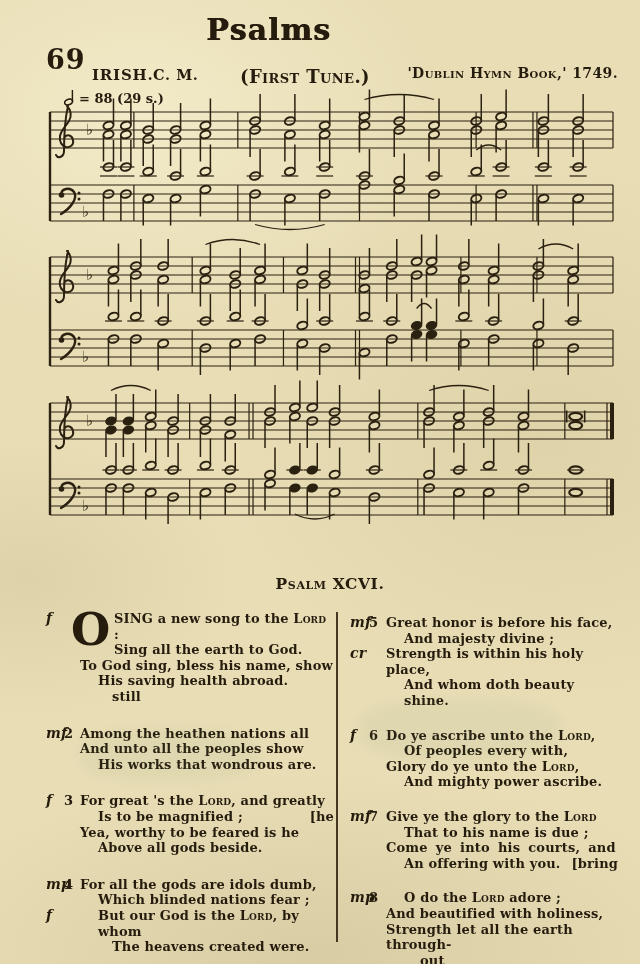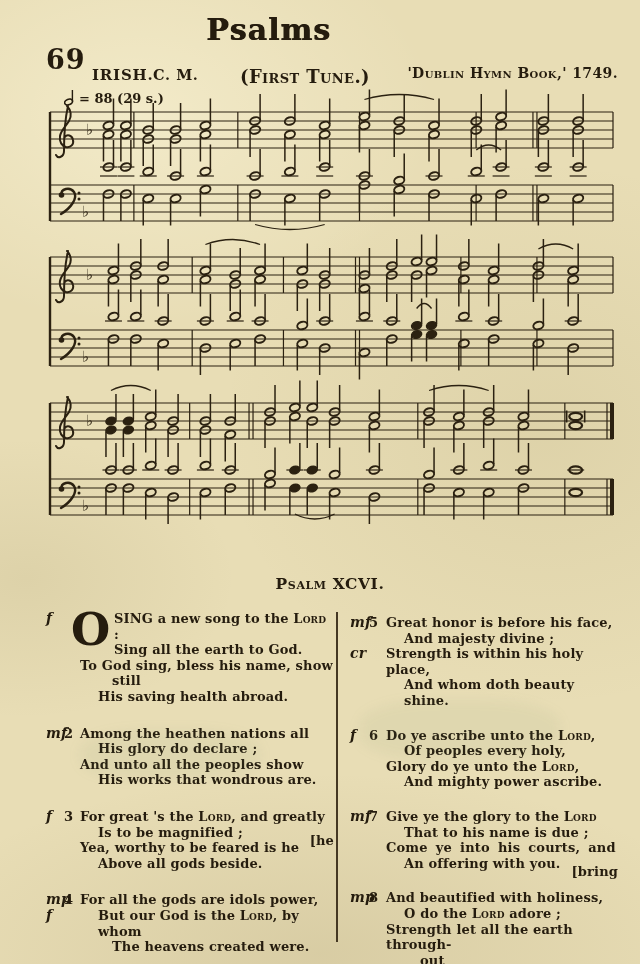--- a/index.html
+++ b/index.html
@@ -41,21 +41,21 @@
   .verse{position:relative;margin-bottom:21px;}
   .col-right .verse{margin-bottom:19px;}
   .vline{position:relative;}
   .dyn{position:absolute;font-style:italic;font-weight:bold;font-size:14px;}
   .col .verse > .dyn{left:6px;top:0;}
   .num{position:absolute;left:24px;top:0;}
   .col-right .verse > .dyn{left:8px;}
   .col-right .num{left:27px;}
   .line-dyn{position:absolute;font-style:italic;font-weight:bold;font-size:14px;left:6px;}
   .col-right .line-dyn{left:8px;}
-  .rightcatch{float:right;margin-top:8px;}
+  .rightcatch{float:right;}
   .dropcap{position:absolute;left:31px;top:1px;font-size:45px;line-height:36px;font-weight:bold;}
   
   .smudge{position:absolute;background:rgba(110,140,105,.07);filter:blur(6px);border-radius:40%;}
 </style>
 </head>
 <body>
 
 <div class="abs page-title">Psalms</div>
 <div class="abs hymn-number">69</div>
 <div class="abs tune-name">IRISH.</div>
@@ -609,76 +609,76 @@
 <div class="abs psalm-heading smallcaps">Psalm XCVI.</div>
 
 <div class="abs divider"></div>
 <div class="col col-left">
     <div class="verse">
       <span class="dyn">f</span>
       <span class="dropcap">O</span>
       <div class="vline" style="padding-left: 74px;">SING a new song to the <span class="sc">Lord</span> :</div>
       <div class="vline" style="padding-left: 74px;">Sing all the earth to God.</div>
       <div class="vline" style="padding-left: 40px;">To God sing, bless his name, show</div>
+      <div class="vline" style="padding-left: 58px;">His saving health abroad.</div>
       <div class="vline" style="padding-left: 72px;">still</div>
-      <div class="vline" style="padding-left: 58px;">His saving health abroad.</div>
     </div>
     <div class="verse">
       <span class="dyn">mf</span>
       <span class="num">2</span>
       <div class="vline" style="padding-left: 40px;">Among the heathen nations all</div>
-      <div class="vline" style="padding-left: 58px;">His glory do declare ;</div>
       <div class="vline" style="padding-left: 40px;">And unto all the peoples show</div>
       <div class="vline" style="padding-left: 58px;">His works that wondrous are.</div>
     </div>
     <div class="verse">
       <span class="dyn">f</span>
       <span class="num">3</span>
       <div class="vline" style="padding-left: 40px; margin-top: 16px;">For great 's the <span class="sc">Lord</span>, and greatly</div>
       <div class="vline" style="padding-left: 58px;">Is to be magnified ;<span class="rightcatch">[he</span></div>
       <div class="vline" style="padding-left: 40px;">Yea, worthy to be feared is he</div>
       <div class="vline" style="padding-left: 58px;">Above all gods beside.</div>
     </div>
     <div class="verse">
       <span class="dyn">mp</span>
       <span class="num">4</span>
-      <div class="vline" style="padding-left: 40px;">For all the gods are idols power,</div>
+      <div class="vline" style="padding-left: 40px;">For all the gods are idols dumb,</div>
+      <div class="vline" style="padding-left: 58px;">Which blinded nations fear ;</div>
       <div class="vline" style="padding-left: 58px;"><span class="line-dyn">f</span>But our God is the <span class="sc">Lord</span>, by whom</div>
       <div class="vline" style="padding-left: 72px;">The heavens created were.</div>
     </div>
   </div>
 <div class="col col-right">
     <div class="verse">
       <span class="dyn">mf</span>
       <span class="num">5</span>
       <div class="vline" style="padding-left: 44px;">Great honor is before his face,</div>
       <div class="vline" style="padding-left: 62px;">And majesty divine ;</div>
       <div class="vline" style="padding-left: 44px;"><span class="line-dyn">cr</span>Strength is within his holy place,</div>
       <div class="vline" style="padding-left: 62px;">And whom doth beauty shine.</div>
     </div>
     <div class="verse">
       <span class="dyn">f</span>
       <span class="num">6</span>
       <div class="vline" style="padding-left: 44px;">Do ye ascribe unto the <span class="sc">Lord</span>,</div>
-      <div class="vline" style="padding-left: 62px;">Of peoples every holy,</div>
+      <div class="vline" style="padding-left: 62px;">Of peoples every with,</div>
       <div class="vline" style="padding-left: 44px;">Glory do ye unto the <span class="sc">Lord</span>,</div>
       <div class="vline" style="padding-left: 62px;">And mighty power ascribe.</div>
     </div>
     <div class="verse">
       <span class="dyn">mf</span>
       <span class="num">7</span>
       <div class="vline" style="padding-left: 44px;">Give ye the glory to the <span class="sc">Lord</span></div>
       <div class="vline" style="padding-left: 62px;">That to his name is due ;</div>
       <div class="vline" style="padding-left: 44px; word-spacing: 3.5px;">Come ye into his courts, and</div>
       <div class="vline" style="padding-left: 62px;">An offering with you.<span class="rightcatch">[bring</span></div>
     </div>
     <div class="verse">
       <span class="dyn">mp</span>
       <span class="num">8</span>
+      <div class="vline" style="padding-left: 62px;">O do the <span class="sc">Lord</span> adore ;</div>
       <div class="vline" style="padding-left: 44px;">And beautified with holiness,</div>
-      <div class="vline" style="padding-left: 62px;">O do the <span class="sc">Lord</span> adore ;</div>
       <div class="vline" style="padding-left: 44px;">Strength let all the earth through-</div>
       <div class="vline" style="padding-left: 78px;">out</div>
     </div>
   </div>
 
 <div class="smudge" style="left:360px;top:700px;width:200px;height:60px;"></div>
 <div class="smudge" style="left:80px;top:730px;width:180px;height:50px;"></div>
 
 </body></html>

